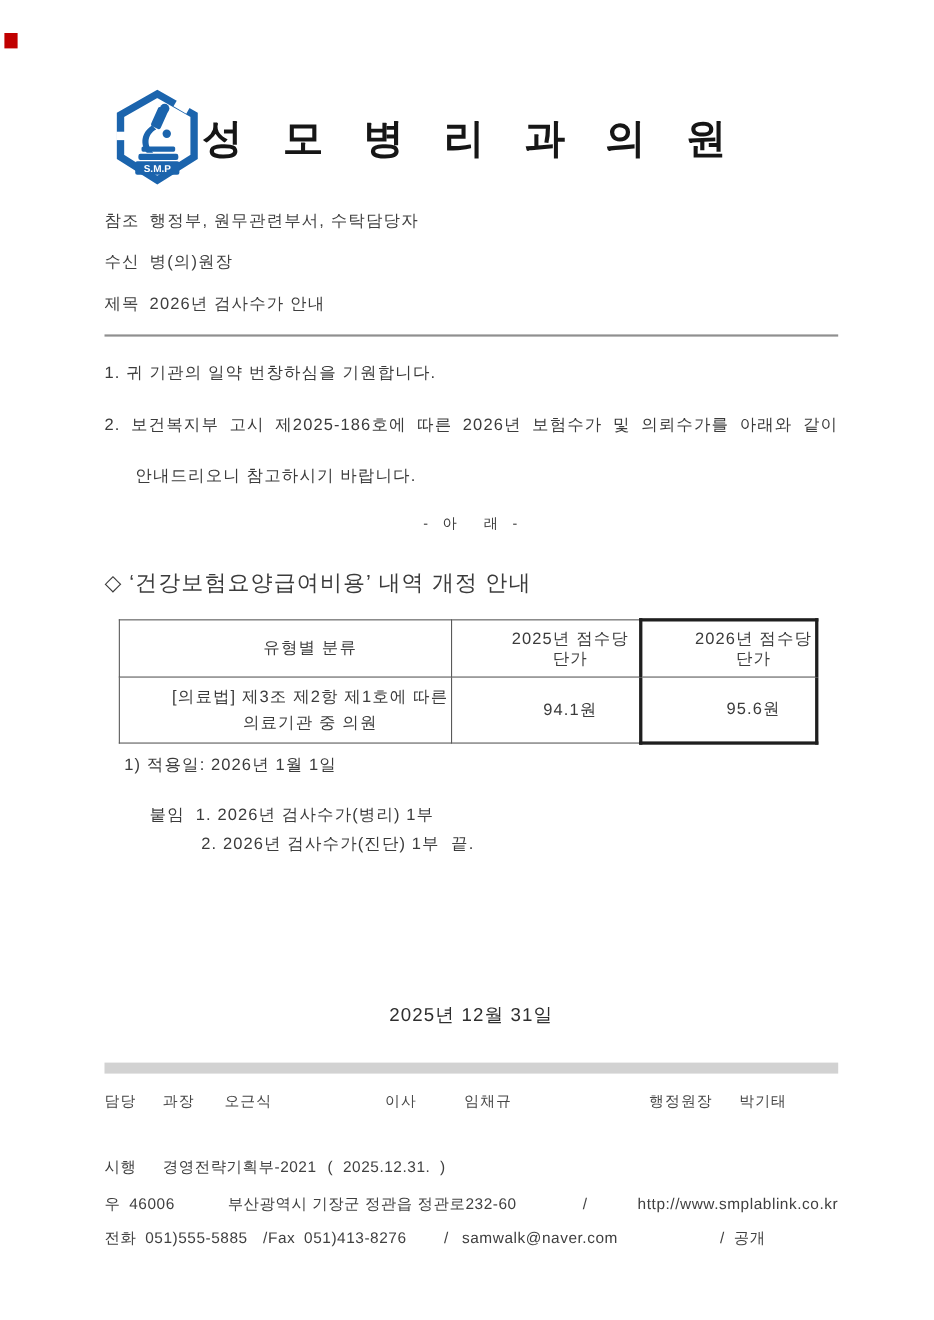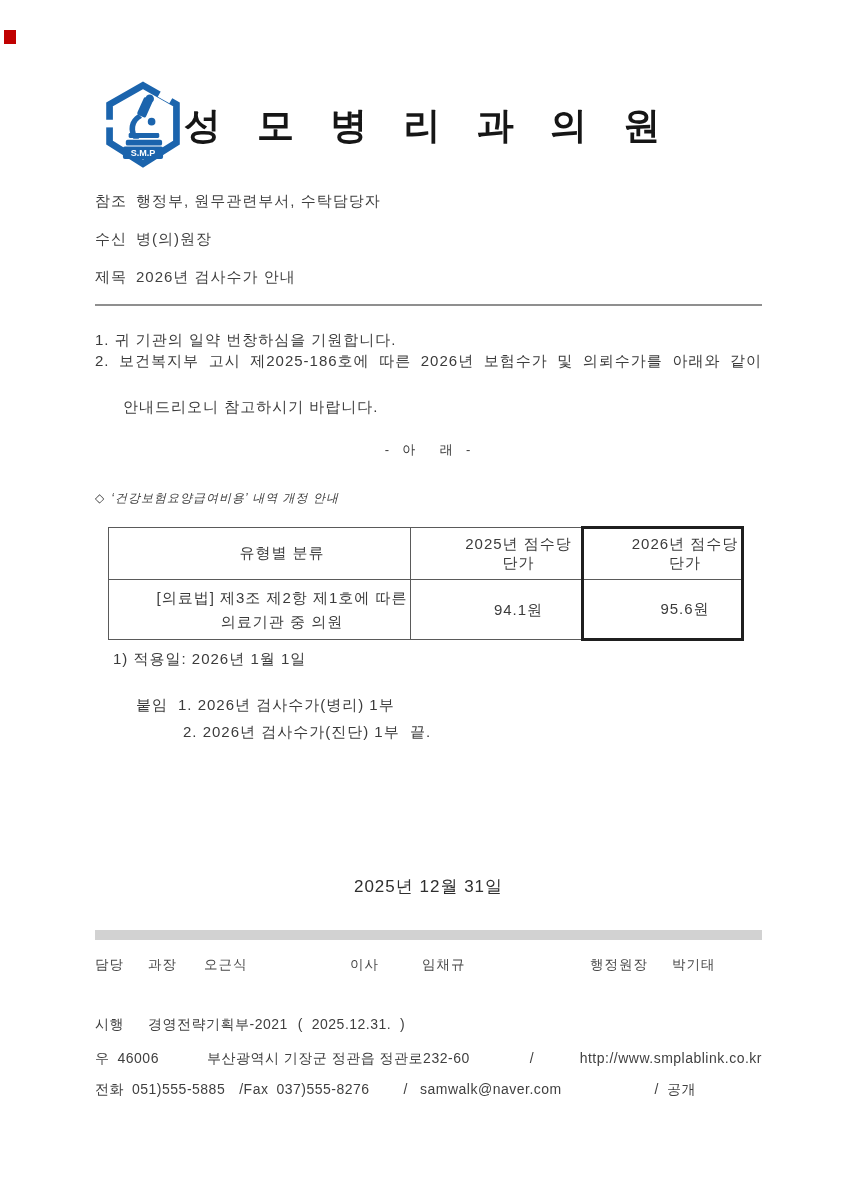--- a/index.html
+++ b/index.html
@@ -37,24 +37,24 @@
 
   
   .meta { margin-top: 16px; font-size: 15px; color: #3f3f3f; letter-spacing: 1px; }
   .meta-line { margin-bottom: 17px; line-height: 21px; }
   .meta-line .lbl { margin-right: 9px; }
   .meta-rule { border: none; border-top: 2px solid #8f8f8f; margin: 7px 0 0 0; }
 
   
   .body-text { font-size: 15px; letter-spacing: 1px; color: #3b3b3b; }
   .para1 { margin-top: 23px; line-height: 21px; }
-  .para2-l1 { line-height: 21px; text-align: justify; text-align-last: justify; }
+  .para2-l1 { margin-top: 26px; line-height: 21px; text-align: justify; text-align-last: justify; }
   .para2-l2 { margin-top: 25px; line-height: 21px; padding-left: 28px; }
   .below-marker { margin-top: 24px; text-align: center; font-size: 13px; letter-spacing: 2px; }
-  .notice-title { margin-top: 31px; font-size: 12px; letter-spacing: 1px; font-style: italic; }
+  .notice-title { margin-top: 31px; font-size: 20px; letter-spacing: 1px; }
   .notice-title .diamond { margin-right: 6px; }
 
   
   .rate-table {
     margin: 19px 0 0 13px;
     border-collapse: collapse;
     width: 634px;
     table-layout: fixed;
     font-size: 15px;
     color: #3b3b3b;
@@ -215,21 +215,21 @@
         <span class="zip-lbl">우</span>
           <span class="zip">46006</span>
           <span>부산광역시 기장군 정관읍 정관로232-60</span>
           <span class="slash">/</span>
           <span class="site">http://www.smplablink.co.kr</span>
       </div>
       <div class="phone-line">
         <span class="lbl">전화</span>
           <span>051)555-5885</span>
           <span class="fax-lbl">/Fax</span>
-          <span>037)555-8276</span>
+          <span>051)413-8276</span>
           <span class="slash1">/</span>
           <span>samwalk@naver.com</span>
           <span class="slash2">/</span>
           <span class="disclosure">공개</span>
       </div>
     </div>
   </div>
 </div>
 
 </body></html>

